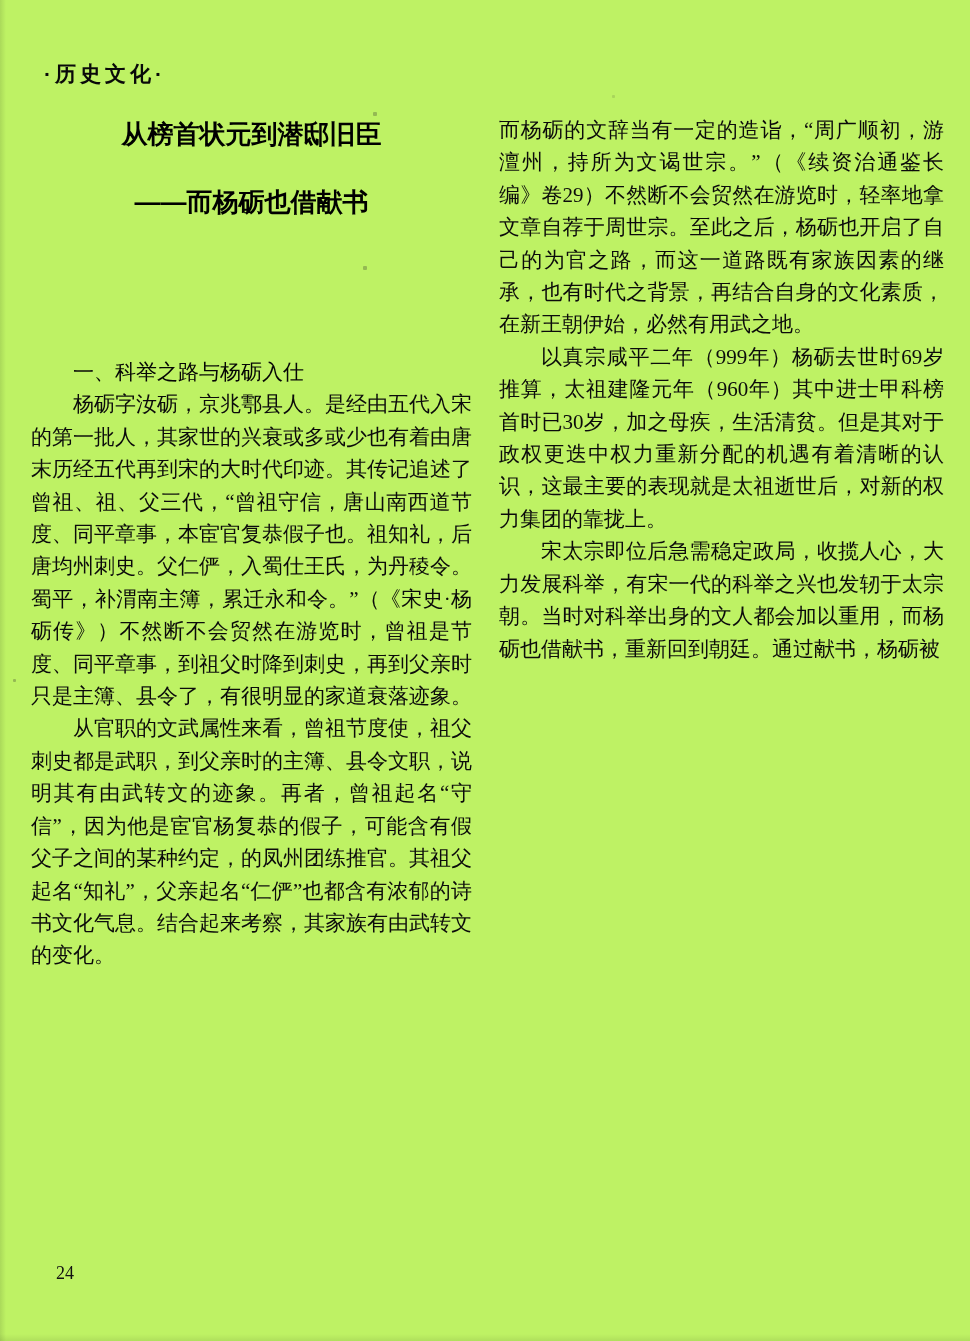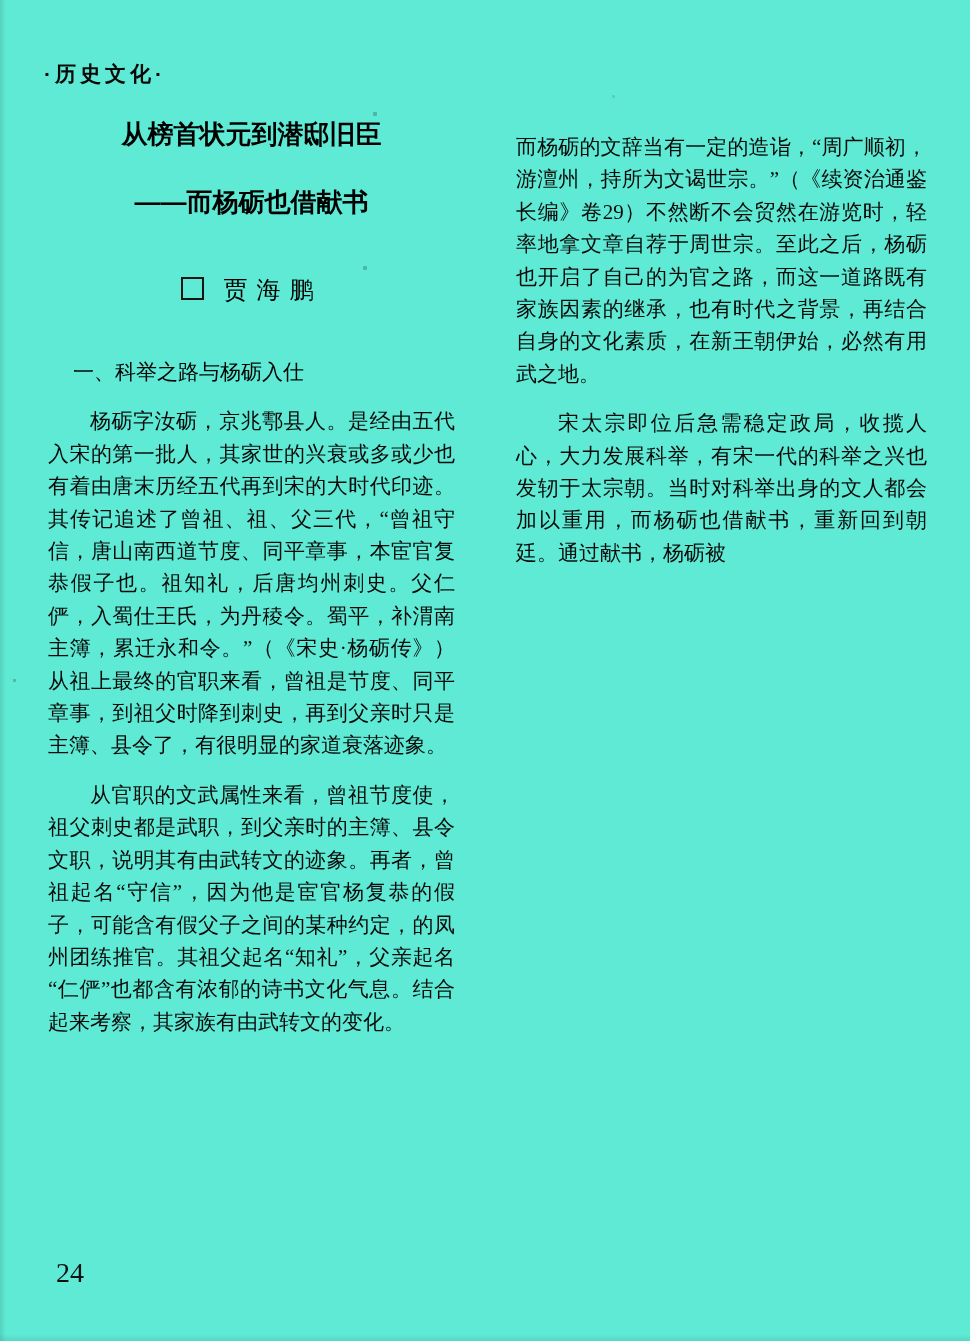--- a/index.html
+++ b/index.html
@@ -4,21 +4,21 @@
 <style>
   html, body {
     margin: 0;
     padding: 0;
     background: #ffffff;
   }
   #page {
     position: relative;
     width: 970px;
     height: 1341px;
-    background: #5eead4;
+    background: #bef264;
     overflow: hidden;
     font-family: "Liberation Serif", "DejaVu Serif", serif;
     color: #0a0a0a;
   }
   
   #page::before {
     content: "";
     position: absolute;
     left: 0; top: 0; bottom: 0;
     width: 6px;
@@ -79,38 +79,38 @@
     letter-spacing: 9px;
     color: #000;
   }
   .col {
     position: absolute;
     font-size: 21px;
     line-height: 32.4px;
     text-align: justify;
     color: #0b0b0b;
   }
-  .col p { margin: 17px; }
+  .col p { margin: 0; }
   .col-left  { left: 31px;  top: 356px; width: 441px; }
   .col-right { left: 499px; top: 114px; width: 445px; }
   .indent { text-indent: 2em; }
   .section-heading {
     margin: 0;
     font-family: "Liberation Sans", "DejaVu Sans", sans-serif;
     font-weight: 400;
     font-size: 21px;
     line-height: 32.4px;
     text-indent: 2em;
     color: #050505;
   }
   .page-number {
     position: absolute;
     left: 56px;
     top: 1260px;
-    font-size: 28px;
+    font-size: 18px;
     line-height: 26px;
     color: #111;
   }
   .speck {
     position: absolute;
     background: rgba(40,40,40,0.28);
     border-radius: 1px;
     pointer-events: none;
   }
   .speck-1 { left: 373px; top: 112px; width: 4px; height: 4px; }
@@ -123,32 +123,30 @@
 
 <div id="page">
 
   <div class="category">·历史文化·</div>
 
   <div class="title-block">
     <div>从榜首状元到潜邸旧臣</div>
     <div>——而杨砺也借献书</div>
   </div>
 
-  <div class="author-line">
-    <span class="author-box"></span><span class="author-name">贾海鹏</span>
-  </div>
 
   <div class="col col-left">
     <h3 class="section-heading">一、科举之路与杨砺入仕</h3>
-    <p class="indent">杨砺字汝砺，京兆鄠县人。是经由五代入宋的第一批人，其家世的兴衰或多或少也有着由唐末历经五代再到宋的大时代印迹。其传记追述了曾祖、祖、父三代，“曾祖守信，唐山南西道节度、同平章事，本宦官复恭假子也。祖知礼，后唐均州刺史。父仁俨，入蜀仕王氏，为丹稜令。蜀平，补渭南主簿，累迁永和令。”（《宋史·杨砺传》）从祖上最终的官职来看，曾祖是节度、同平章事，到祖父时降到刺史，再到父亲时只是主簿、县令了，有很明显的家道衰落迹象。</p>
+    <p class="indent">杨砺字汝砺，京兆鄠县人。是经由五代入宋的第一批人，其家世的兴衰或多或少也有着由唐末历经五代再到宋的大时代印迹。其传记追述了曾祖、祖、父三代，“曾祖守信，唐山南西道节度、同平章事，本宦官复恭假子也。祖知礼，后唐均州刺史。父仁俨，入蜀仕王氏，为丹稜令。蜀平，补渭南主簿，累迁永和令。”（《宋史·杨砺传》）不然断不会贸然在游览时，曾祖是节度、同平章事，到祖父时降到刺史，再到父亲时只是主簿、县令了，有很明显的家道衰落迹象。</p>
     <p class="indent">从官职的文武属性来看，曾祖节度使，祖父刺史都是武职，到父亲时的主簿、县令文职，说明其有由武转文的迹象。再者，曾祖起名“守信”，因为他是宦官杨复恭的假子，可能含有假父子之间的某种约定，的凤州团练推官。其祖父起名“知礼”，父亲起名“仁俨”也都含有浓郁的诗书文化气息。结合起来考察，其家族有由武转文的变化。</p>
   </div>
 
   <div class="col col-right">
     <p>而杨砺的文辞当有一定的造诣，“周广顺初，游澶州，持所为文谒世宗。”（《续资治通鉴长编》卷29）不然断不会贸然在游览时，轻率地拿文章自荐于周世宗。至此之后，杨砺也开启了自己的为官之路，而这一道路既有家族因素的继承，也有时代之背景，再结合自身的文化素质，在新王朝伊始，必然有用武之地。</p>
+    <p class="indent">以真宗咸平二年（999年）杨砺去世时69岁推算，太祖建隆元年（960年）其中进士甲科榜首时已30岁，加之母疾，生活清贫。但是其对于政权更迭中权力重新分配的机遇有着清晰的认识，这最主要的表现就是太祖逝世后，对新的权力集团的靠拢上。</p>
     <p class="indent">宋太宗即位后急需稳定政局，收揽人心，大力发展科举，有宋一代的科举之兴也发轫于太宗朝。当时对科举出身的文人都会加以重用，而杨砺也借献书，重新回到朝廷。通过献书，杨砺被</p>
   </div>
 
   <div class="page-number">24</div>
 
   <div class="speck speck-1"></div>
   <div class="speck speck-2"></div>
   <div class="speck speck-3"></div>
   <div class="speck speck-4"></div>
 

